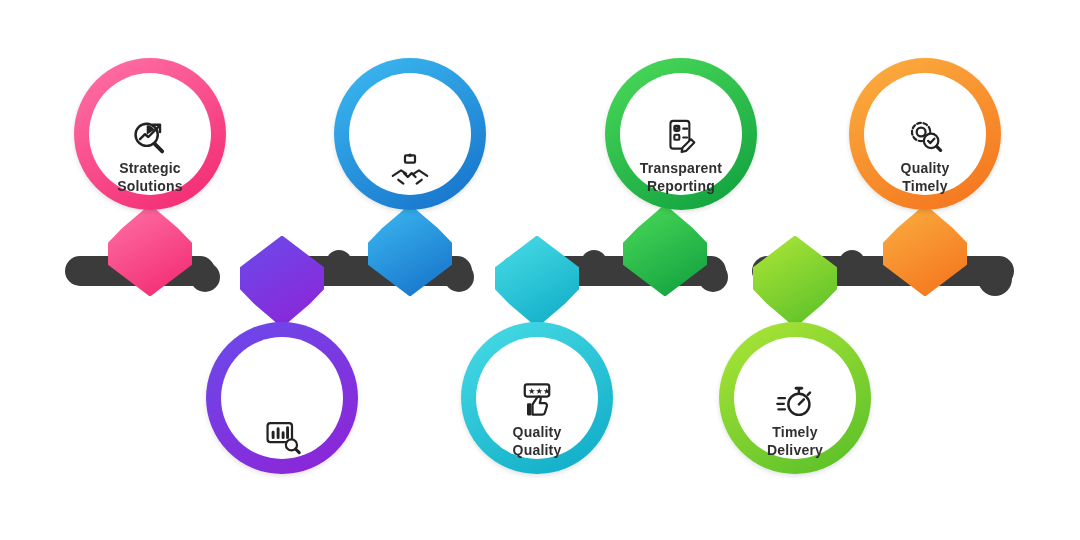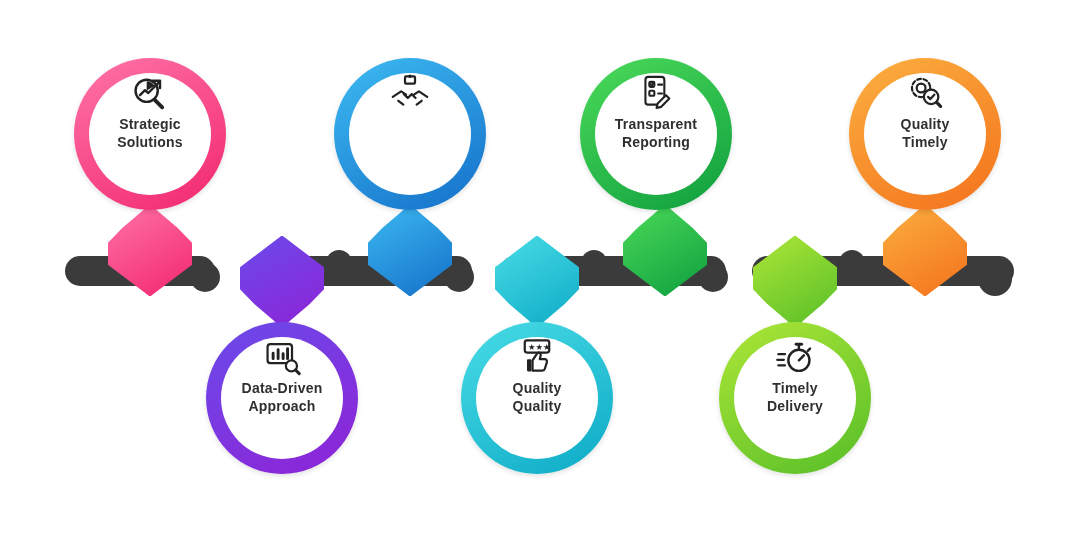--- a/index.html
+++ b/index.html
@@ -11,21 +11,21 @@
   .seg{position:absolute;top:256px;height:30px;border-radius:15px;}
   .hook{position:absolute;border-radius:50%;}
   
   .tail{position:absolute;width:84px;height:92px;}
   .tail.t-top{clip-path:polygon(50% 0%,61% 9%,83% 26%,100% 42%,100% 66%,51% 100%,49% 100%,0% 66%,0% 42%,17% 26%,39% 9%);}
   .tail.t-bottom{clip-path:polygon(50% 100%,61% 91%,83% 74%,100% 58%,100% 34%,51% 0%,49% 0%,0% 34%,0% 58%,17% 74%,39% 91%);}
   
   .ring{position:absolute;width:152px;height:152px;border-radius:50%;box-shadow:0 2px 5px rgba(0,0,0,.12);}
   .face{
     position:absolute;inset:15px;background:#ffffff;border-radius:50%;
-    display:flex;flex-direction:column;align-items:center;justify-content:flex-start;
+    display:flex;flex-direction:column;align-items:center;justify-content:flex-end;
     text-align:center;
   }
   .icon{display:flex;align-items:center;justify-content:center;margin-bottom:3px;}
   .label{font-size:14px;font-weight:bold;color:#2f2f2f;line-height:1.25;letter-spacing:.2px;}
   .label span{display:block;}
 </style>
 </head>
 <body>
 
 <div class="canvas">
@@ -71,24 +71,20 @@
     <div class="ring" style="left: 206px; top: 322px; background: linear-gradient(150deg, rgb(106, 75, 234), rgb(143, 34, 214));">
       <div class="face">
         <span class="icon">
           <svg width="40" height="40" viewBox="0 0 36 36" fill="none" stroke="#222" stroke-width="2" stroke-linecap="round" stroke-linejoin="round">
             <rect x="5" y="6.5" width="22" height="17" rx="2.5"></rect>
             <path d="M10 19.5 v-5 M14.5 19.5 v-8 M19 19.5 v-4.5 M23 19.5 v-9" stroke-width="2.6"></path>
             <circle cx="26.5" cy="26" r="5" fill="#fff"></circle>
             <path d="M30.2 29.7 L33.5 33" stroke-width="2.8"></path>
           </svg>
         </span>
-        <div class="label">
-          <span>Data-Driven</span>
-          <span>Approach</span>
-        </div>
       </div>
     </div>
   </div>
 
   <div>
     <div class="tail t-top" style="left: 368px; top: 204px; background: linear-gradient(150deg, rgb(61, 187, 242), rgb(20, 111, 201));"></div>
     <div class="ring" style="left: 334px; top: 58px; background: linear-gradient(150deg, rgb(61, 187, 242), rgb(20, 111, 201));">
       <div class="face">
         <span class="icon">
           <svg width="40" height="40" viewBox="0 0 36 36" fill="none" stroke="#222" stroke-width="2" stroke-linecap="round" stroke-linejoin="round">
@@ -119,21 +115,21 @@
         <div class="label">
           <span>Quality</span>
           <span>Quality</span>
         </div>
       </div>
     </div>
   </div>
 
   <div>
     <div class="tail t-top" style="left: 623px; top: 204px; background: linear-gradient(150deg, rgb(76, 219, 89), rgb(14, 158, 62));"></div>
-    <div class="ring" style="left: 580px; top: 58px; background: linear-gradient(150deg, rgb(76, 219, 89), rgb(14, 158, 62));">
+    <div class="ring" style="left: 605px; top: 58px; background: linear-gradient(150deg, rgb(76, 219, 89), rgb(14, 158, 62));">
       <div class="face">
         <span class="icon">
           <svg width="40" height="40" viewBox="0 0 36 36" fill="none" stroke="#222" stroke-width="1.9" stroke-linecap="round" stroke-linejoin="round">
             <rect x="8.5" y="3.5" width="17" height="25" rx="2.5"></rect>
             <rect x="12" y="8" width="4.5" height="4.5" rx="1"></rect>
             <path d="M13 10 l1.2 1.2 2-2.6"></path>
             <path d="M20 10.5 h3.5"></path>
             <rect x="12" y="16" width="4.5" height="4.5" rx="1"></rect>
             <path d="M20 18.5 h3.5"></path>
             <path d="M19.5 27.5 l7.5-7.5 3 3 -7.5 7.5 -4 1 Z" fill="#fff"></path>

